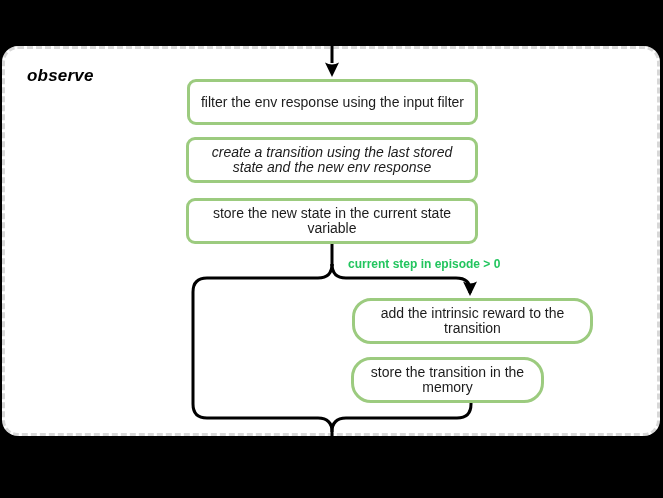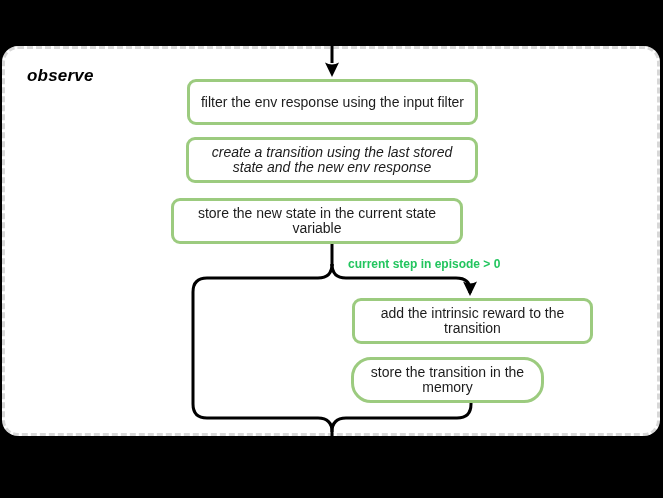--- a/index.html
+++ b/index.html
@@ -44,22 +44,22 @@
     align-items:center;
     justify-content:center;
     text-align:center;
     font-size:14px;
     line-height:15px;
     color:#1c1c1c;
     padding:20px 10px;
   }
   .node-1{left:187px;top:79px;width:291px;height:37px;}
   .node-2{left:186px;top:137px;width:292px;height:42px;font-style:italic;}
-  .node-3{left:171px;top:198px;width:292px;height:30px;}
-  .node-4{left:352px;top:298px;width:241px;height:40px;}
+  .node-3{left:186px;top:198px;width:292px;height:30px;}
+  .node-4{left:352px;top:298px;width:241px;height:40px;border-radius:19px;}
   .node-5{left:351px;top:357px;width:193px;height:41px;border-radius:20px;}
   .condition{
     position:absolute;
     left:348px;top:257px;
     font-size:12px;
     font-weight:700;
     color:#22c55e;
     white-space:nowrap;
   }
 </style>

